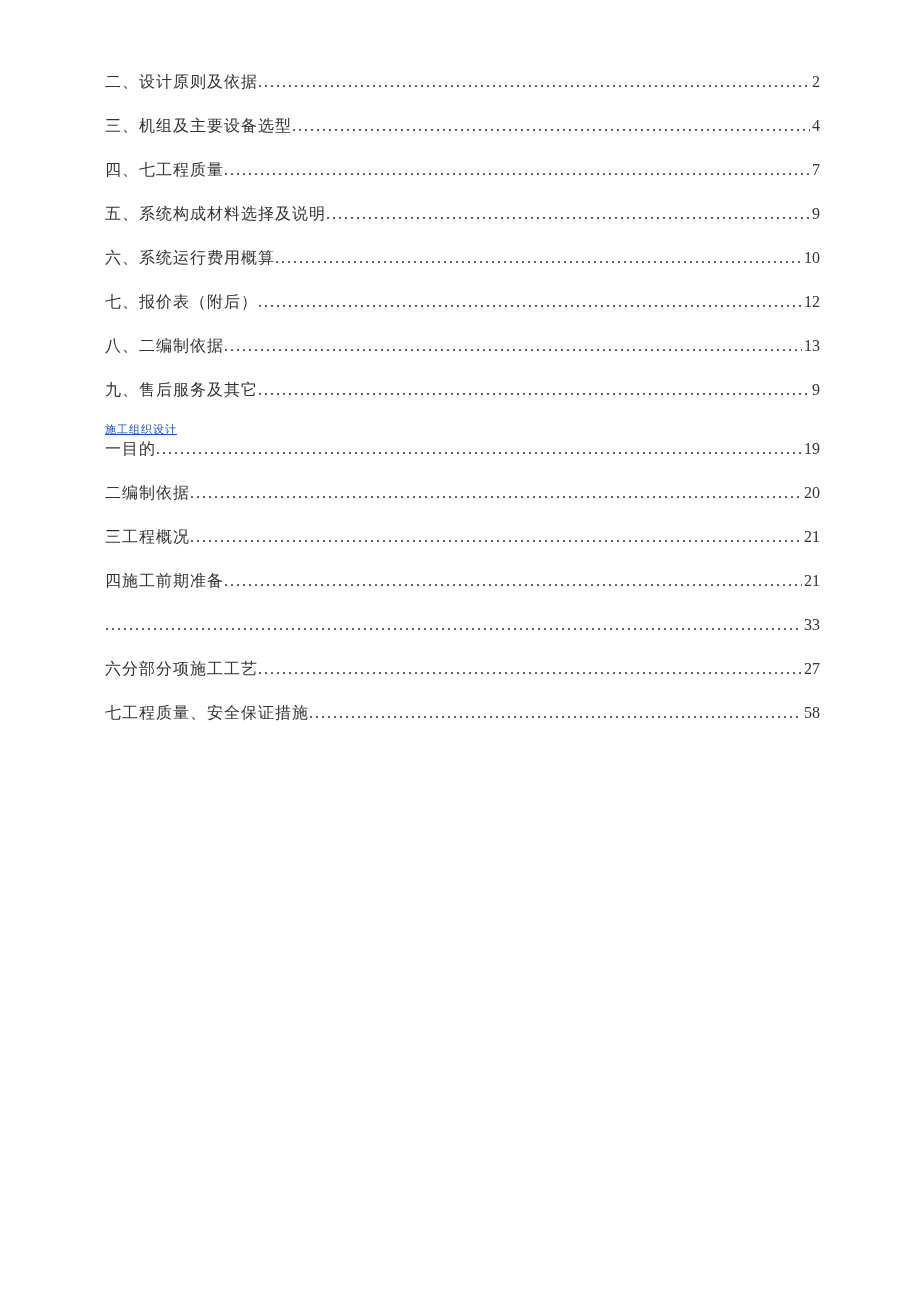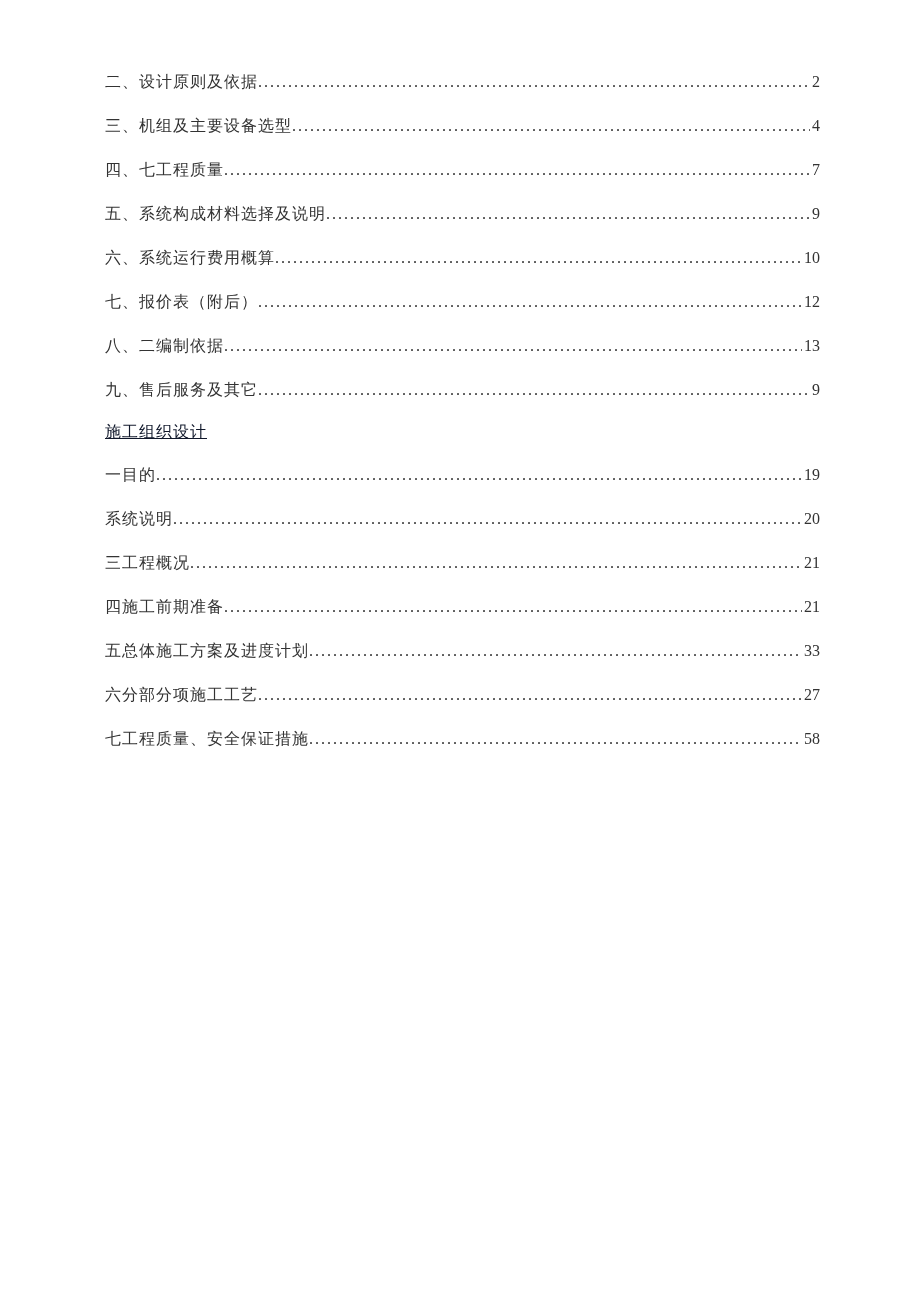--- a/index.html
+++ b/index.html
@@ -34,25 +34,24 @@
       color: #333333;
     }
     .toc-dots::before {
       content: "..........................................................................................................................................";
     }
     .toc-page {
       white-space: nowrap;
       padding-left: 2px;
     }
     .section-heading {
-      color: #0f172a;
+      color: #1d4ed8;
       text-decoration: underline;
-      margin-bottom: 20px;
       letter-spacing: 1px;
-      font-size: 16px;
+      font-size: 11px;
     }
   </style>
 </head>
 <body>
 
 <div>
   <div>
     <div class="toc-entry">
       <span class="toc-title">二、设计原则及依据</span>
       <span class="toc-dots"></span>
@@ -99,36 +98,35 @@
     <span>施工组织设计</span>
   </div>
 
   <div>
     <div class="toc-entry">
       <span class="toc-title">一目的</span>
       <span class="toc-dots"></span>
       <span class="toc-page">19</span>
     </div>
     <div class="toc-entry">
-      <span class="toc-title">系统说明</span>
+      <span class="toc-title">二编制依据</span>
       <span class="toc-dots"></span>
       <span class="toc-page">20</span>
     </div>
     <div class="toc-entry">
       <span class="toc-title">三工程概况</span>
       <span class="toc-dots"></span>
       <span class="toc-page">21</span>
     </div>
     <div class="toc-entry">
       <span class="toc-title">四施工前期准备</span>
       <span class="toc-dots"></span>
       <span class="toc-page">21</span>
     </div>
     <div class="toc-entry">
-      <span class="toc-title">五总体施工方案及进度计划</span>
       <span class="toc-dots"></span>
       <span class="toc-page">33</span>
     </div>
     <div class="toc-entry">
       <span class="toc-title">六分部分项施工工艺</span>
       <span class="toc-dots"></span>
       <span class="toc-page">27</span>
     </div>
     <div class="toc-entry">
       <span class="toc-title">七工程质量、安全保证措施</span>

